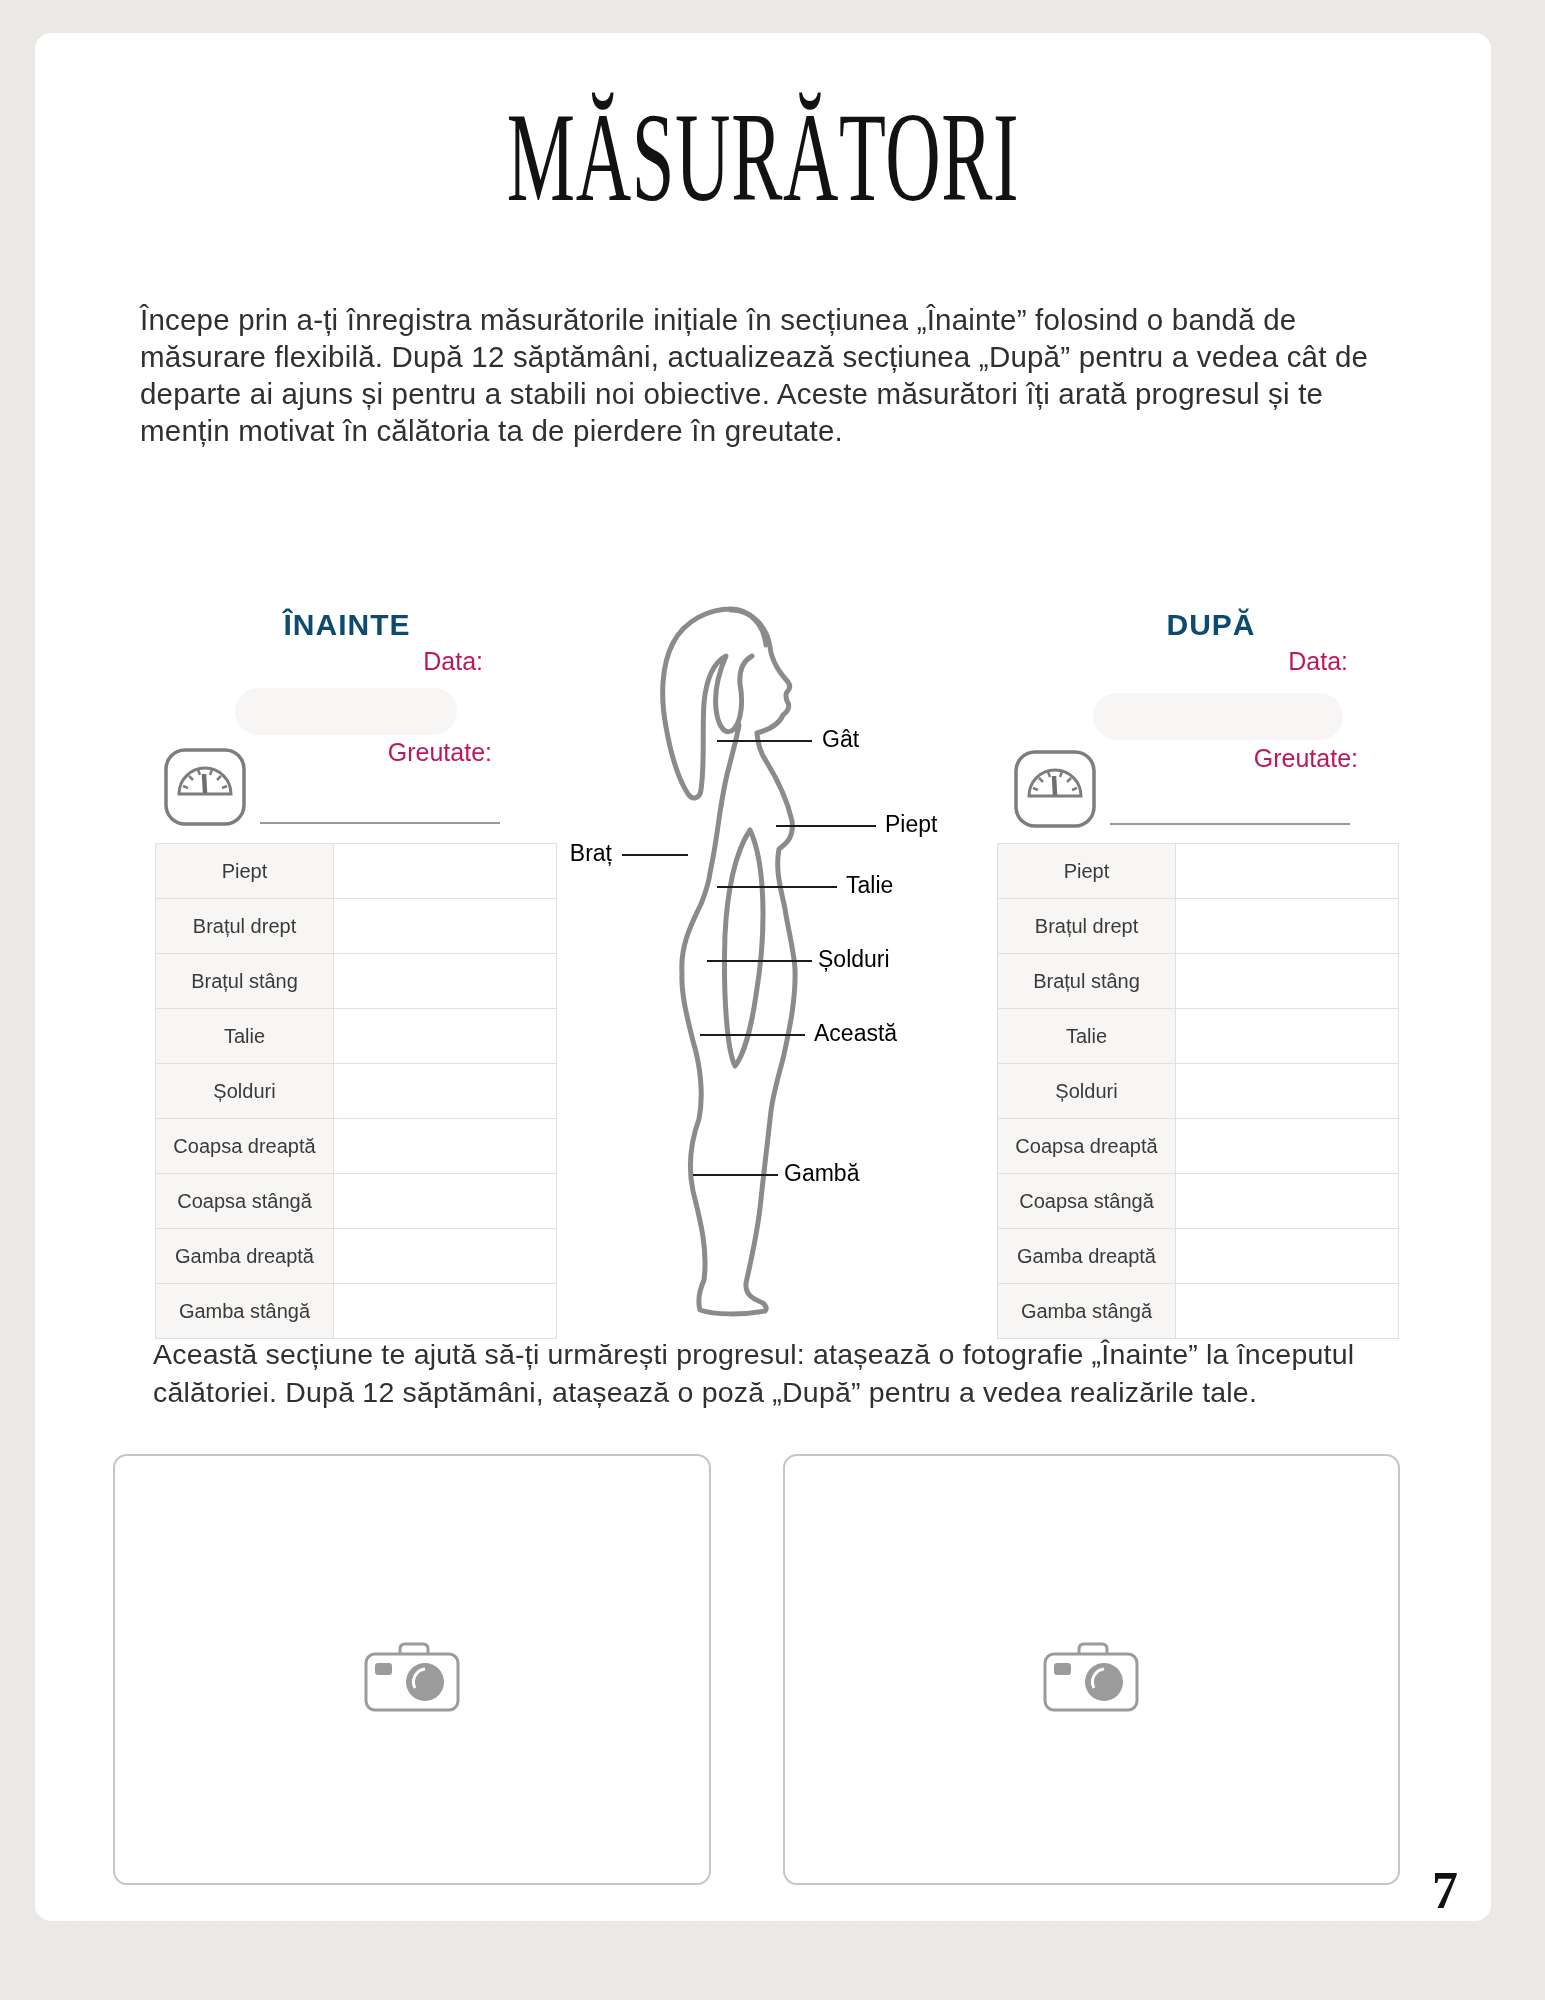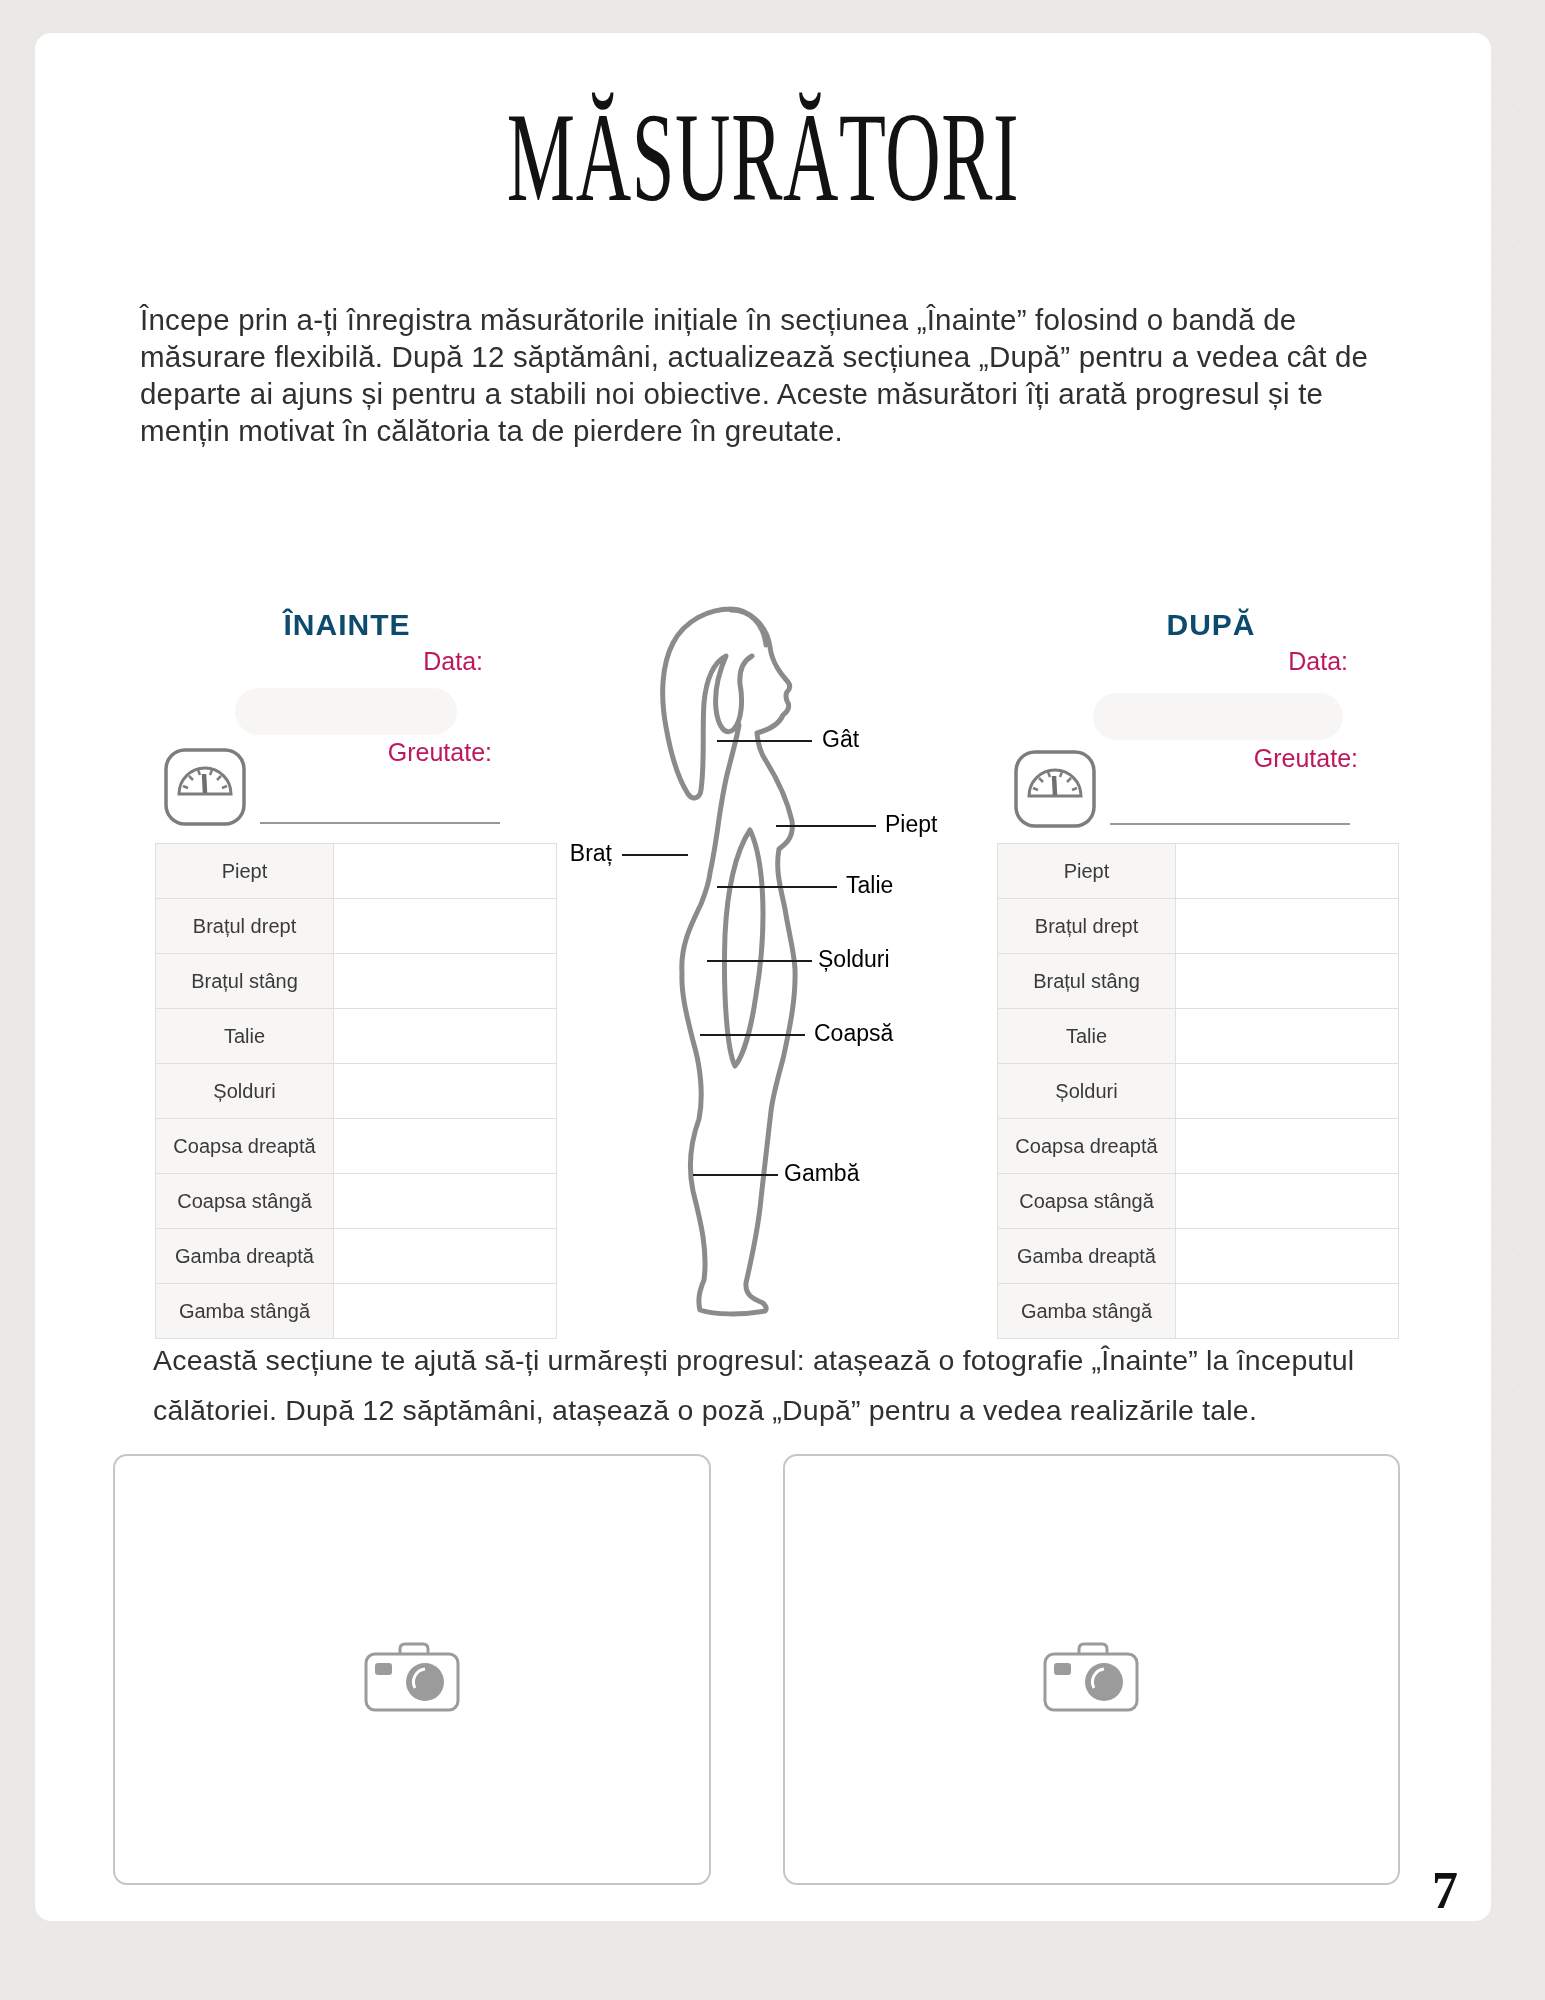--- a/index.html
+++ b/index.html
@@ -49,21 +49,21 @@
   .meas-table td{
     border:1px solid #e2e0de;height:54px;text-align:center;
     vertical-align:middle;padding:0 6px;line-height:24px;
   }
   .meas-table td.lbl{width:165px;background:#f7f6f5;}
   .meas-table td.val{width:210px;background:#ffffff;}
   .fig-line{height:0;border-top:2.5px solid #1b1b1b;}
   .fig-label{font-size:23px;color:#000000;white-space:nowrap;}
   .photo-note{
     left:118px;top:1302px;width:1258px;
-    font-size:28.5px;line-height:50px;color:#303030;letter-spacing:.2px;
+    font-size:28.5px;line-height:38px;color:#303030;letter-spacing:.2px;
   }
   .photo-box{
     width:594px;height:427px;background:#fff;
     border:2px solid #c8c6c3;border-radius:14px;
   }
   .page-number{
     font-family:"Liberation Serif",serif;font-weight:bold;
     font-size:52px;color:#111;width:70px;text-align:center;
   }
 </style>
@@ -255,21 +255,21 @@
   <div class="abs fig-line" style="left:682px;top:853px;width:120px;"></div>
   <div class="abs fig-line" style="left:672px;top:927px;width:105px;"></div>
   <div class="abs fig-line" style="left:665px;top:1001px;width:105px;"></div>
   <div class="abs fig-line" style="left:658px;top:1141px;width:85px;"></div>
 
   <div class="abs fig-label" style="left:787px;top:693px;">Gât</div>
   <div class="abs fig-label" style="left:850px;top:778px;">Piept</div>
   <div class="abs fig-label" style="left:490px;top:807px;width:87px;text-align:right;">Braț</div>
   <div class="abs fig-label" style="left:811px;top:839px;">Talie</div>
   <div class="abs fig-label" style="left:783px;top:913px;">Șolduri</div>
-  <div class="abs fig-label" style="left:779px;top:987px;">Coapsă</div>
+  <div class="abs fig-label" style="left:779px;top:987px;">Această</div>
   <div class="abs fig-label" style="left:749px;top:1127px;">Gambă</div>
 
   <div class="abs photo-note">Această secțiune te ajută să-ți urmărești progresul: atașează o fotografie „Înainte” la începutul călătoriei. După 12 săptămâni, atașează o poză „După” pentru a vedea realizările tale.</div>
 
   <div class="abs photo-box" style="left:78px;top:1421px;">
     <svg style="position:absolute;left:249px;top:184px;" width="96" height="72" viewBox="0 0 96 72">
       <path d="M36 14 v-5 q0 -5 5 -5 h18 q5 0 5 5 v5" fill="none" stroke="#9b9b9b" stroke-width="3"></path>
       <rect x="2" y="14" width="92" height="56" rx="9" fill="#ffffff" stroke="#9b9b9b" stroke-width="3"></rect>
       <rect x="11" y="23" width="17" height="12" rx="3" fill="#9b9b9b"></rect>
       <circle cx="61" cy="42" r="19" fill="#9b9b9b"></circle>

